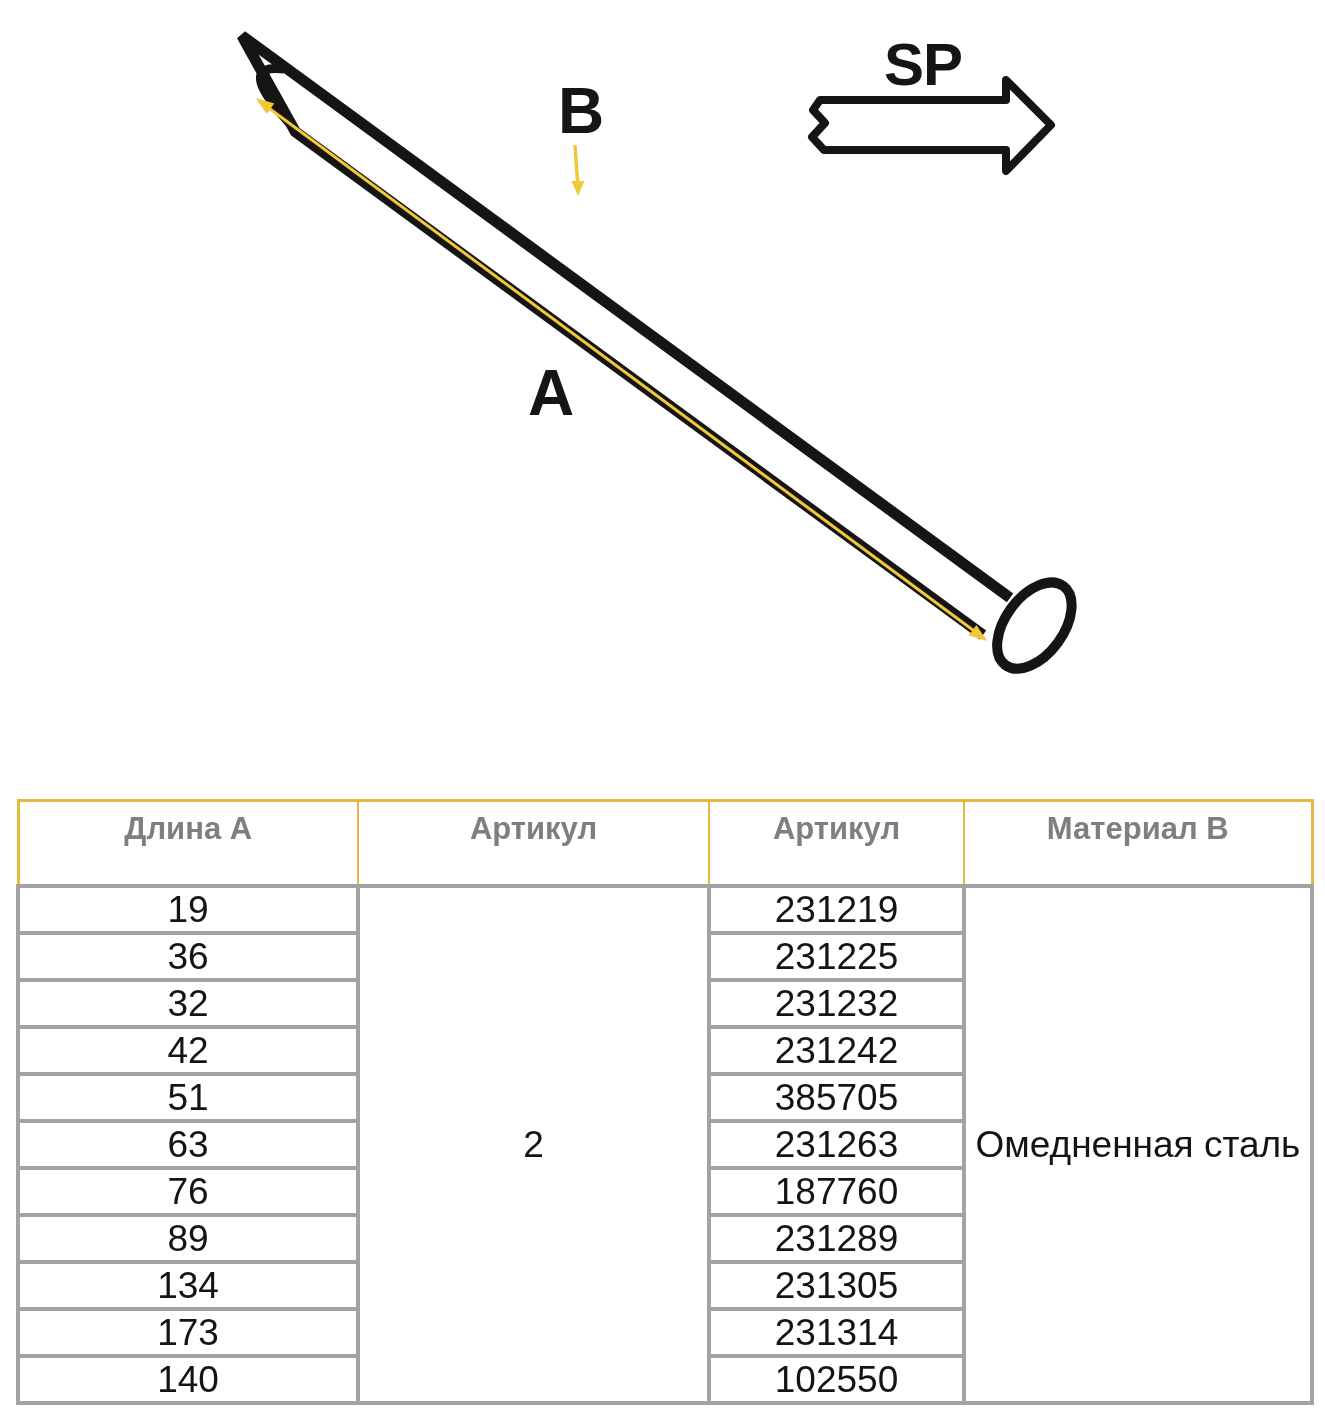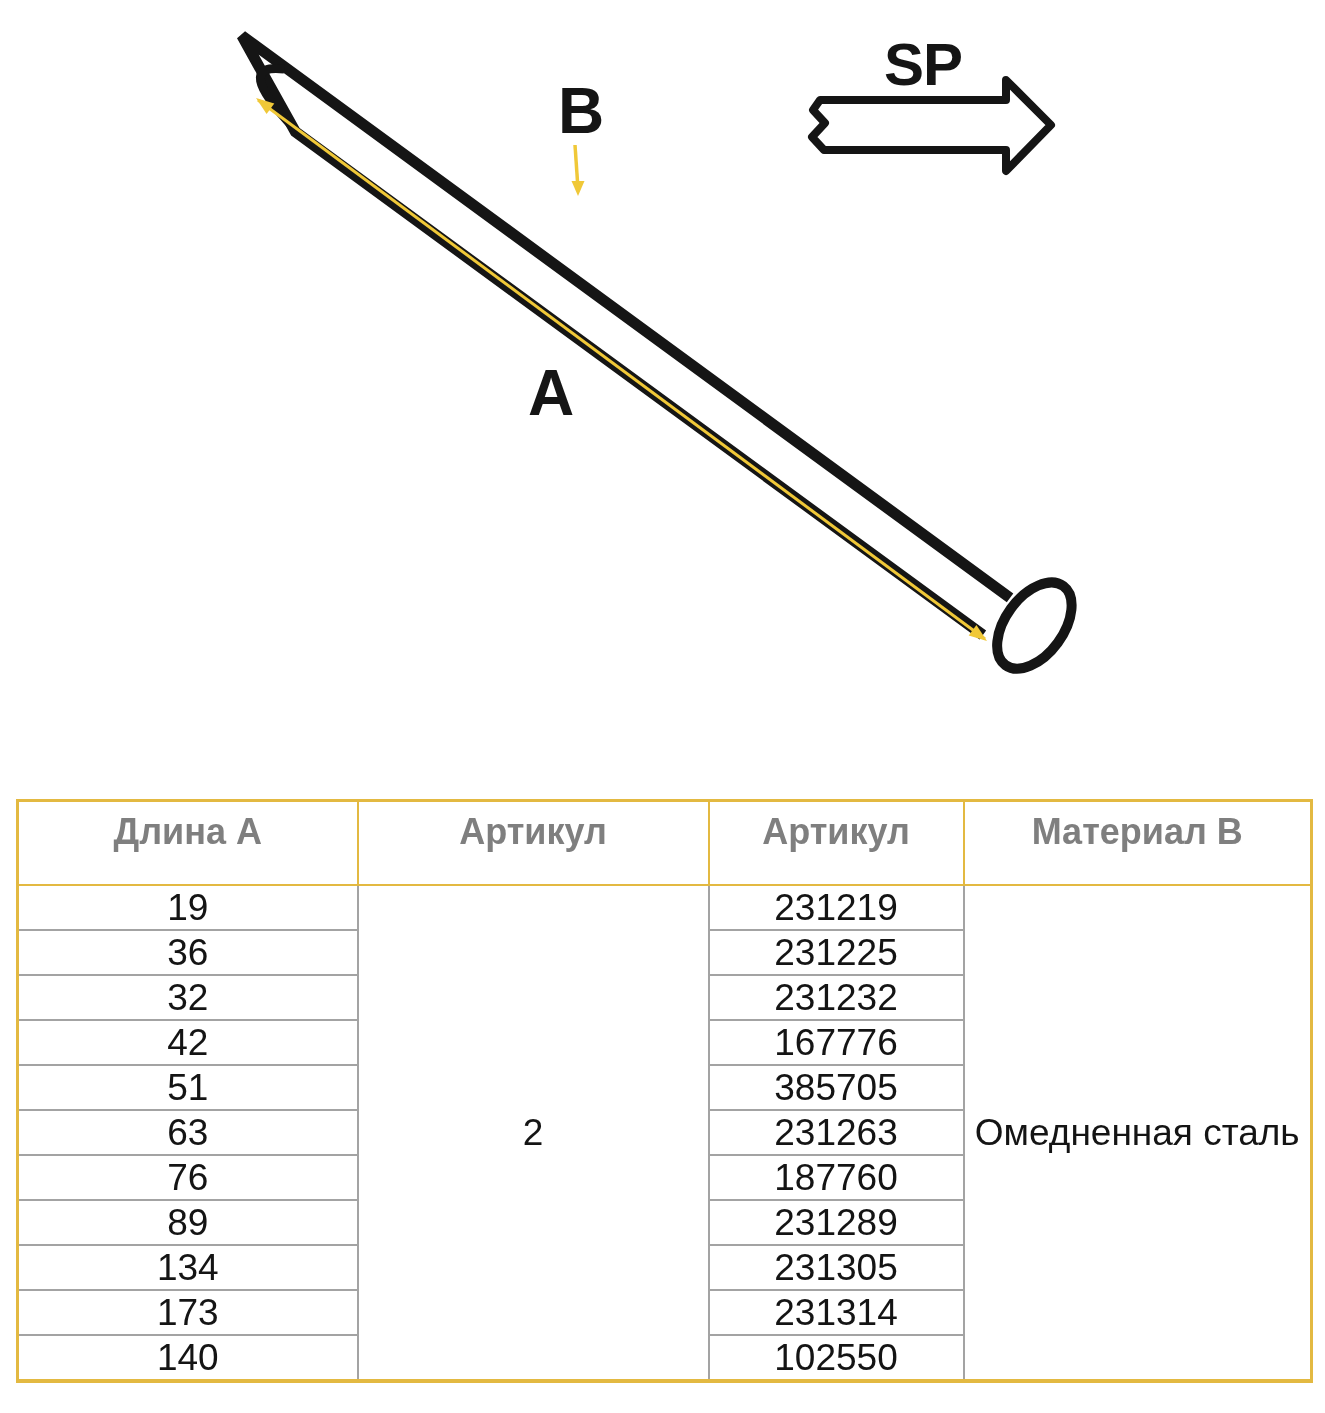--- a/index.html
+++ b/index.html
@@ -6,22 +6,22 @@
   #page{position:relative;width:1325px;height:1413px;background:#ffffff;overflow:hidden;
         font-family:"Liberation Sans",sans-serif;}
   #diagram{position:absolute;left:0;top:0;}
   .diag-label{font-family:"Liberation Sans",sans-serif;font-weight:600;font-size:64px;fill:#151515;}
   .sp-label{font-family:"Liberation Sans",sans-serif;font-weight:700;font-size:60px;fill:#151515;letter-spacing:-1px;}
 
   table.spec{position:absolute;left:16px;top:799px;width:1294px;border-collapse:collapse;
              table-layout:fixed;background:#ffffff;
              border:3px solid #E3B941;border-bottom-width:4px;}
   table.spec th{border:2px solid #E3B941;border-top-color:#F0DE96;height:72px;vertical-align:top;
-                padding-top:9px;font-size:36px;font-weight:bold;color:#7F7F7F;text-align:center;}
-  table.spec td{border:2px solid #a3a3a3;height:43px;text-align:center;vertical-align:middle;
+                padding-top:9px;font-size:31px;font-weight:bold;color:#7F7F7F;text-align:center;}
+  table.spec td{border:4px solid #a3a3a3;height:43px;text-align:center;vertical-align:middle;
                 font-size:37px;color:#141414;padding:0;}
   td.merged-diameter{font-size:37px;}
   td.merged-material{font-size:33px;}
 </style>
 </head>
 <body>
 
 <div id="page">
 
   <svg id="diagram" width="1325" height="785" viewBox="0 0 1325 785">
@@ -78,21 +78,21 @@
       <tr>
         <td>36</td>
         <td>231225</td>
       </tr>
       <tr>
         <td>32</td>
         <td>231232</td>
       </tr>
       <tr>
         <td>42</td>
-        <td>167776</td>
+        <td>231242</td>
       </tr>
       <tr>
         <td>51</td>
         <td>385705</td>
       </tr>
       <tr>
         <td>63</td>
         <td>231263</td>
       </tr>
       <tr>

